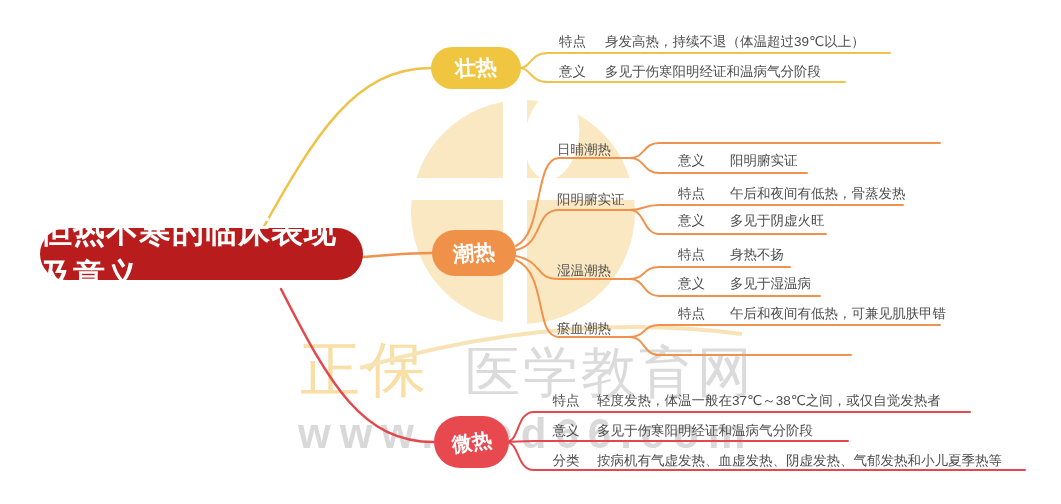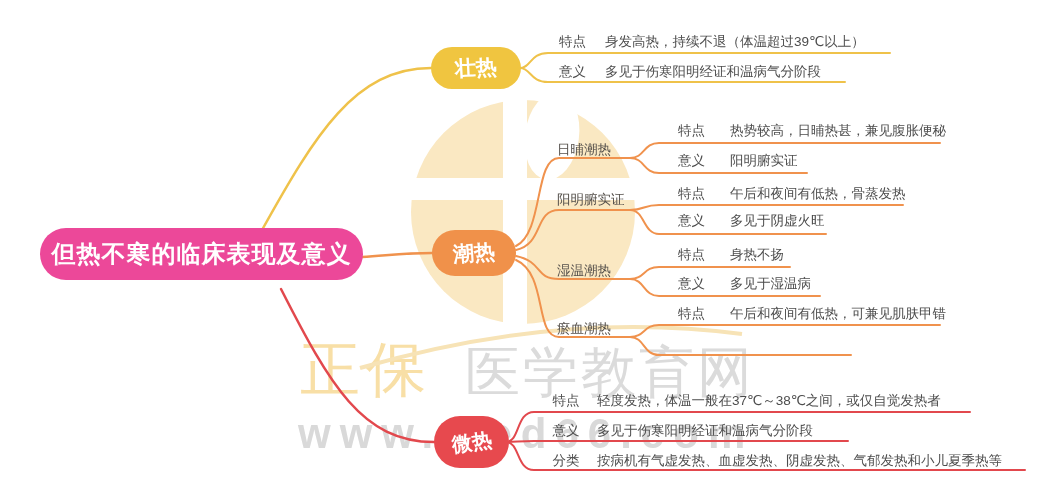--- a/index.html
+++ b/index.html
@@ -11,21 +11,21 @@
   
   .wm{position:absolute;z-index:0;white-space:nowrap;font-weight:normal;user-select:none;}
   .wm-brand{left:300px;top:330px;font-size:60px;color:#F8DFA6;letter-spacing:6px;}
   .wm-site{left:438px;top:336px;font-size:55px;color:#DBDBDB;letter-spacing:3px;margin-left:27px;}
   .wm-url{left:298px;top:410px;font-size:42px;color:#D9D9D9;letter-spacing:9px;font-weight:bold;}
   
   .node{
     position:absolute;z-index:3;display:flex;align-items:center;justify-content:center;
     border-radius:999px;color:#ffffff;font-weight:bold;cursor:default;
   }
-  .node-root{left:40px;top:228px;width:323px;height:52px;background:#ec4899;font-size:24px;letter-spacing:1px;}
+  .node-root{left:40px;top:228px;width:323px;height:52px;background:#b91c1c;font-size:32px;letter-spacing:1px;}
   .node-strong{left:431px;top:47px;width:90px;height:42px;background:#F0C540;font-size:21px;}
   .node-tidal{left:432px;top:230px;width:84px;height:46px;background:#F0914A;font-size:21px;}
   .node-mild{left:434px;top:416px;width:75px;height:52px;background:#E7494E;font-size:20px;}
   .node-strong .nlabel{transform:rotate(-3deg);}
   .node-tidal  .nlabel{transform:rotate(-4deg);}
   .node-mild   .nlabel{transform:rotate(-8deg);}
   
   .sublabel{
     position:absolute;z-index:2;font-size:13.5px;color:#55504B;white-space:nowrap;height:18px;line-height:18px;
   }
@@ -104,23 +104,20 @@
   </div>
   <div class="row row-y" style="left:540px;top:63px">
     <span class="term">意义</span><span class="text">多见于伤寒阳明经证和温病气分阶段</span>
   </div>
 
   <div class="sublabel" style="left:557px;top:141px">日晡潮热</div>
   <div class="sublabel" style="left:557px;top:191px">阳明腑实证</div>
   <div class="sublabel" style="left:557px;top:262px">湿温潮热</div>
   <div class="sublabel" style="left:557px;top:320px">瘀血潮热</div>
 
-  <div class="row row-o" style="left:653px;top:122px">
-    <span class="term">特点</span><span class="text">热势较高，日晡热甚，兼见腹胀便秘</span>
-  </div>
   <div class="row row-o" style="left:653px;top:152px">
     <span class="term">意义</span><span class="text">阳明腑实证</span>
   </div>
   <div class="row row-o" style="left:653px;top:185px">
     <span class="term">特点</span><span class="text">午后和夜间有低热，骨蒸发热</span>
   </div>
   <div class="row row-o" style="left:653px;top:212px">
     <span class="term">意义</span><span class="text">多见于阴虚火旺</span>
   </div>
   <div class="row row-o" style="left:653px;top:275px">

